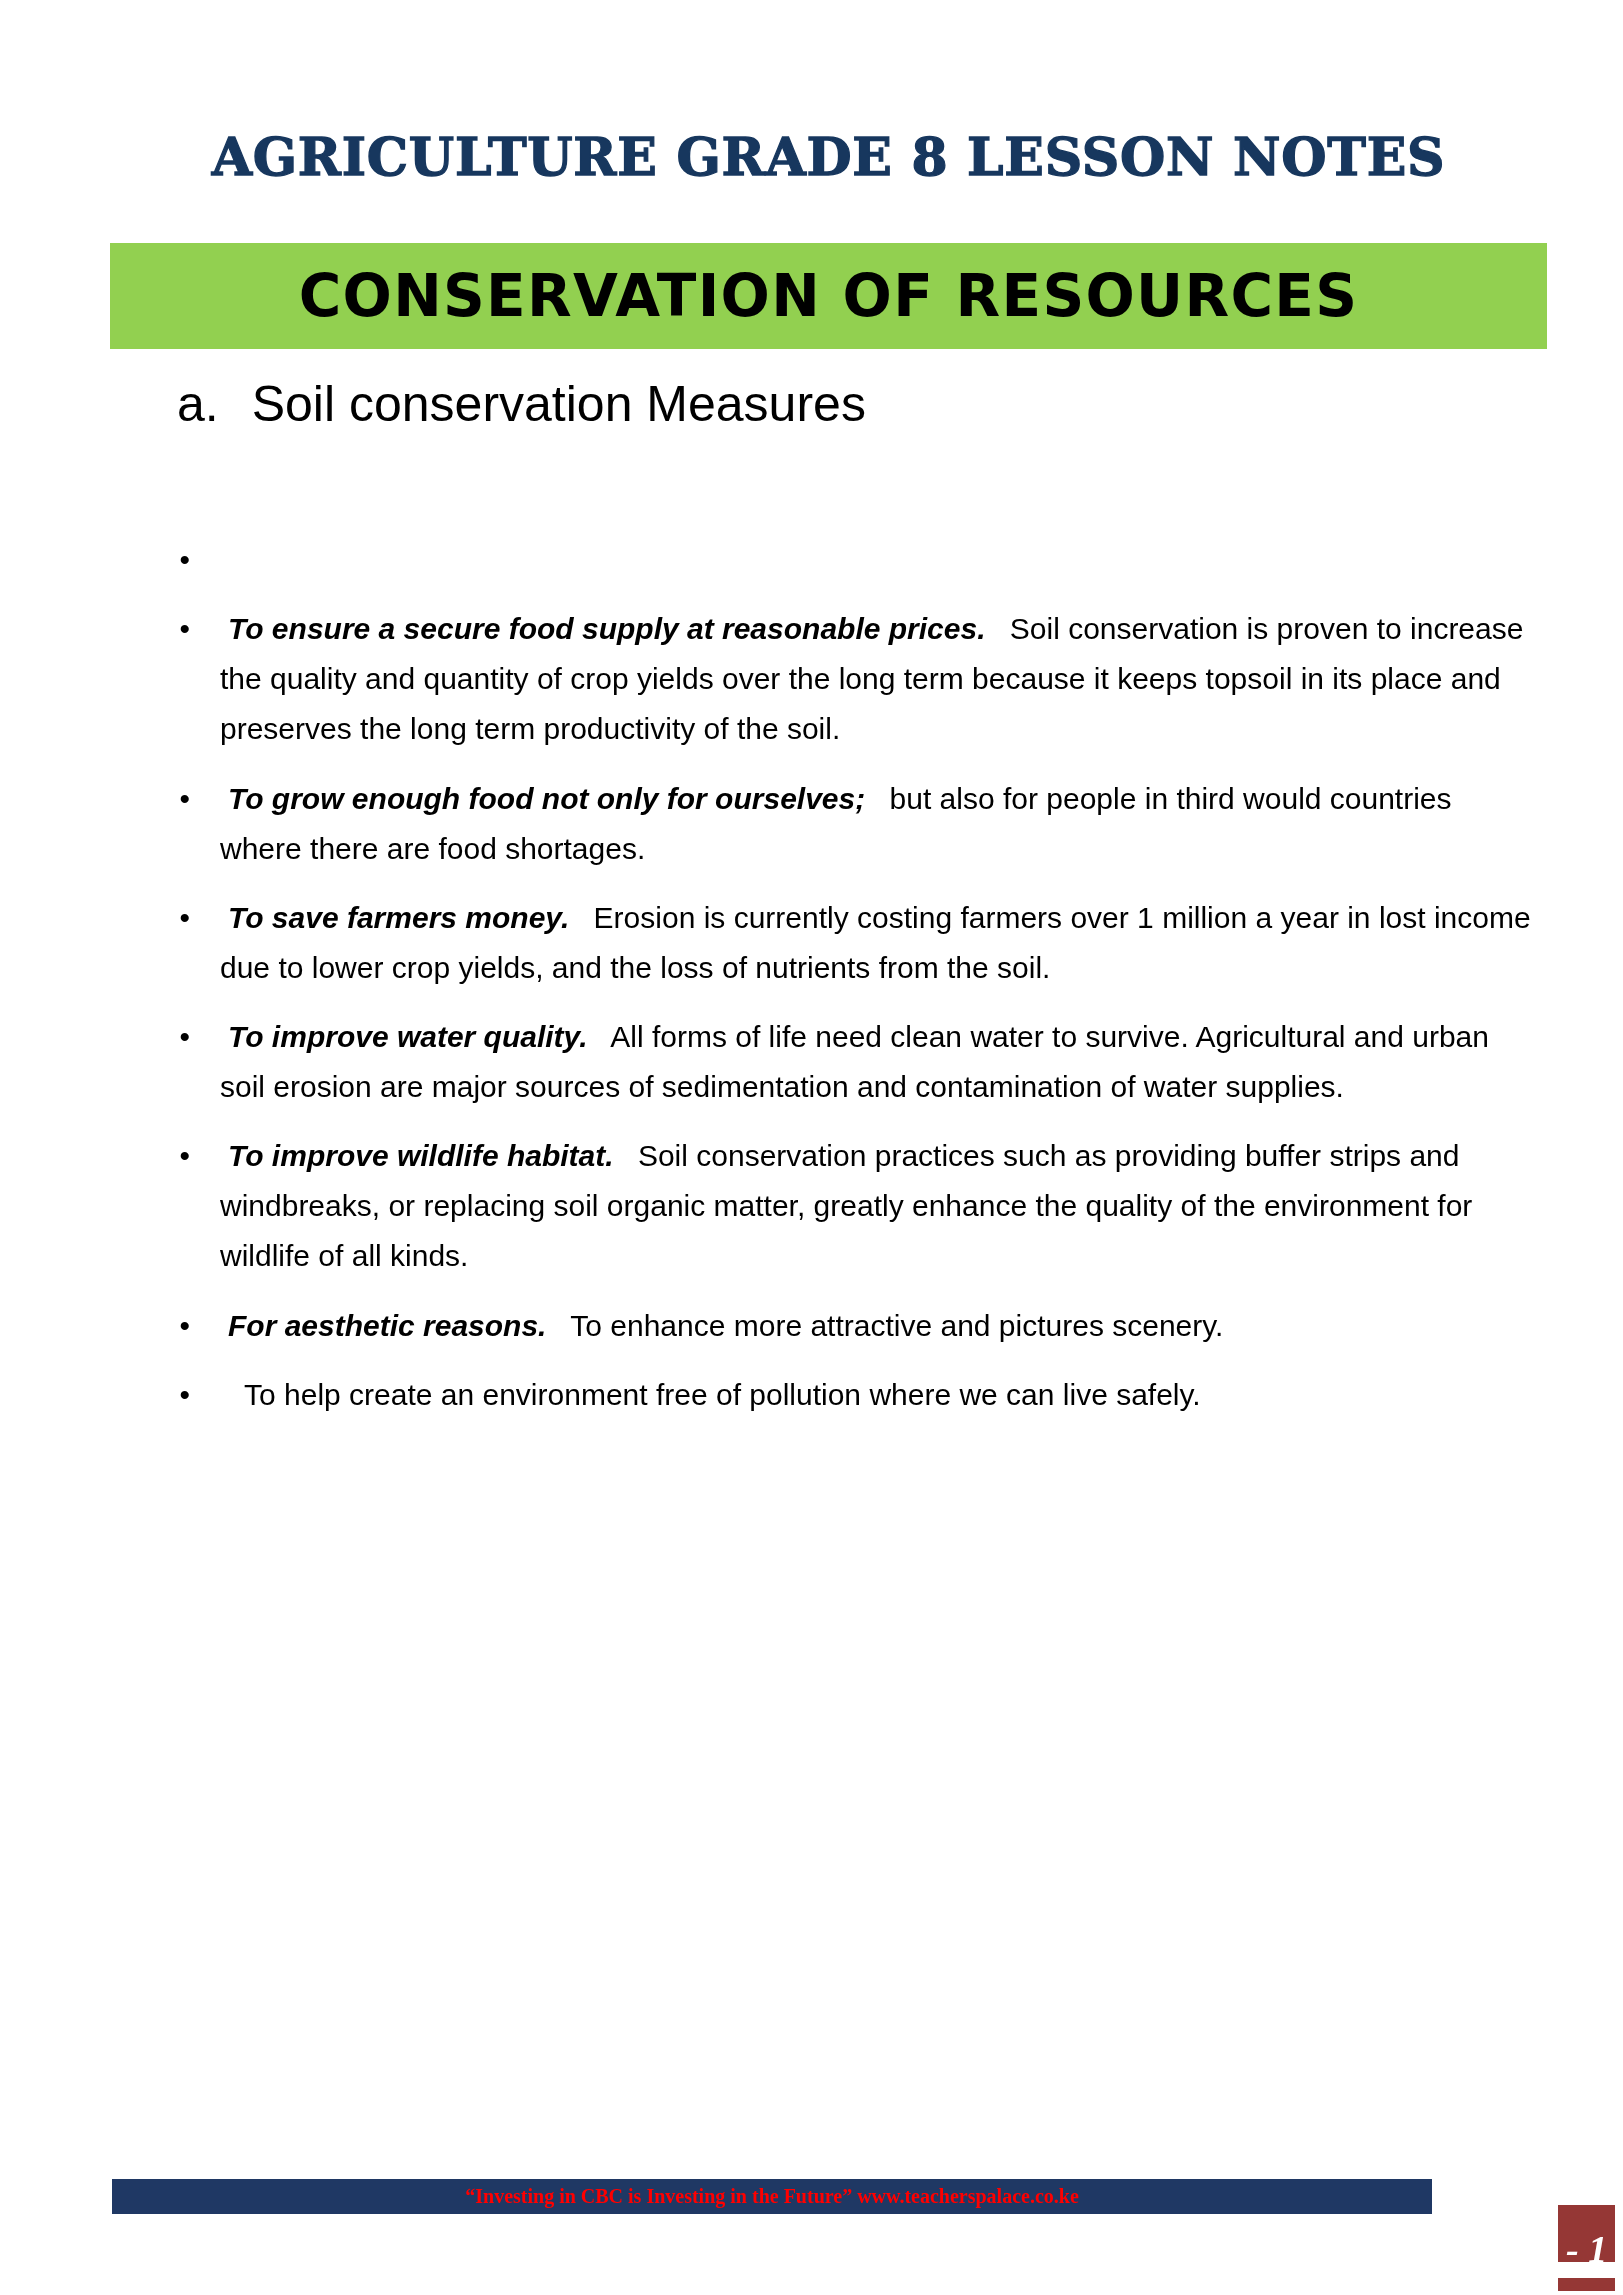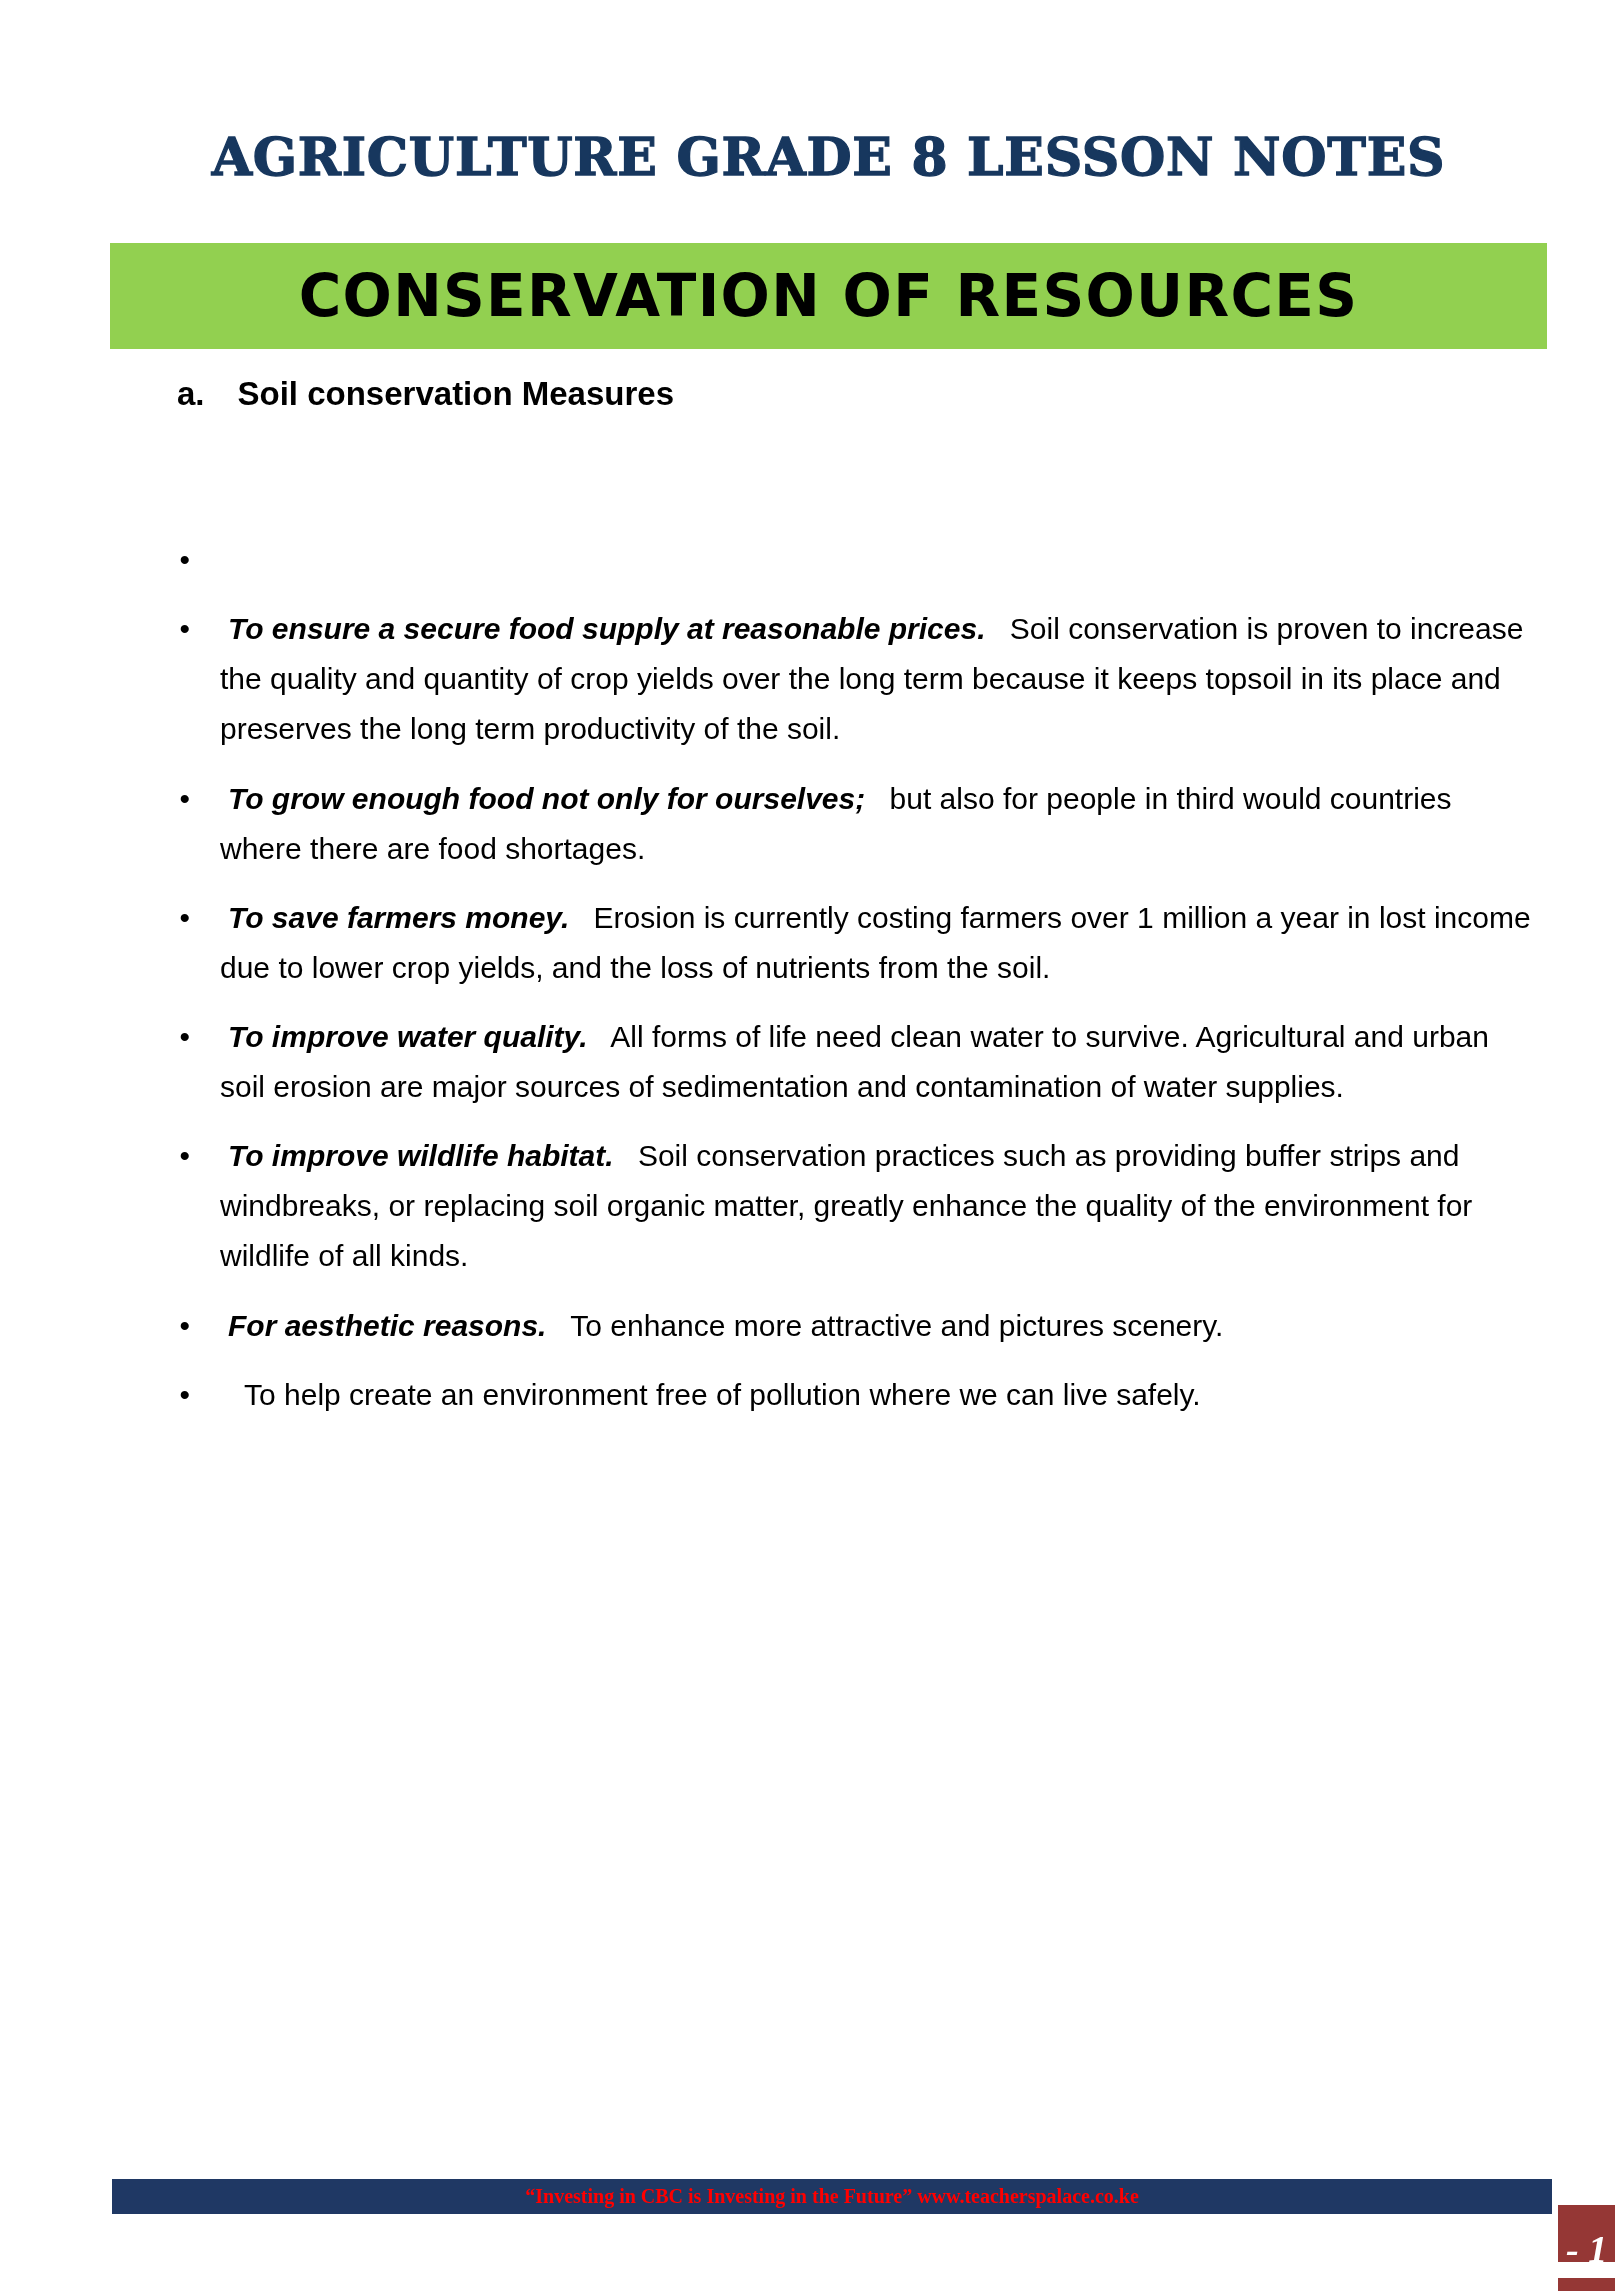--- a/index.html
+++ b/index.html
@@ -51,22 +51,22 @@
     font-weight:bold;
     font-size:58px;
     letter-spacing:1.3px;
     color:#000;
     white-space:nowrap;
   }
   .heading-a {
     position:absolute;
     top:351px;
     left:145px;
-    font-weight:bold;
-    font-size:33px;
+    font-weight:normal;
+    font-size:50px;
     white-space:nowrap;
   }
   .heading-a .heading-label { margin-right:17px; }
   .subheading {
     position:absolute;
     top:434px;
     left:145px;
     font-weight:bold;
     font-size:38px;
     white-space:nowrap;
@@ -90,21 +90,21 @@
     left:2.6px;
     top:0;
     line-height:50px;
     font-size:30px;
   }
   .bullet-list .lead { font-weight:bold;font-style:italic; }
   .footer-bar {
     position:absolute;
     left:96px;
     top:2163px;
-    width:1440px;
+    width:1320px;
     height:35px;
     background:var(--footer-navy);
     display:flex;
     align-items:center;
     justify-content:center;
   }
   .footer-text {
     font-family:"Liberation Serif", serif;
     font-weight:bold;
     font-size:20px;

